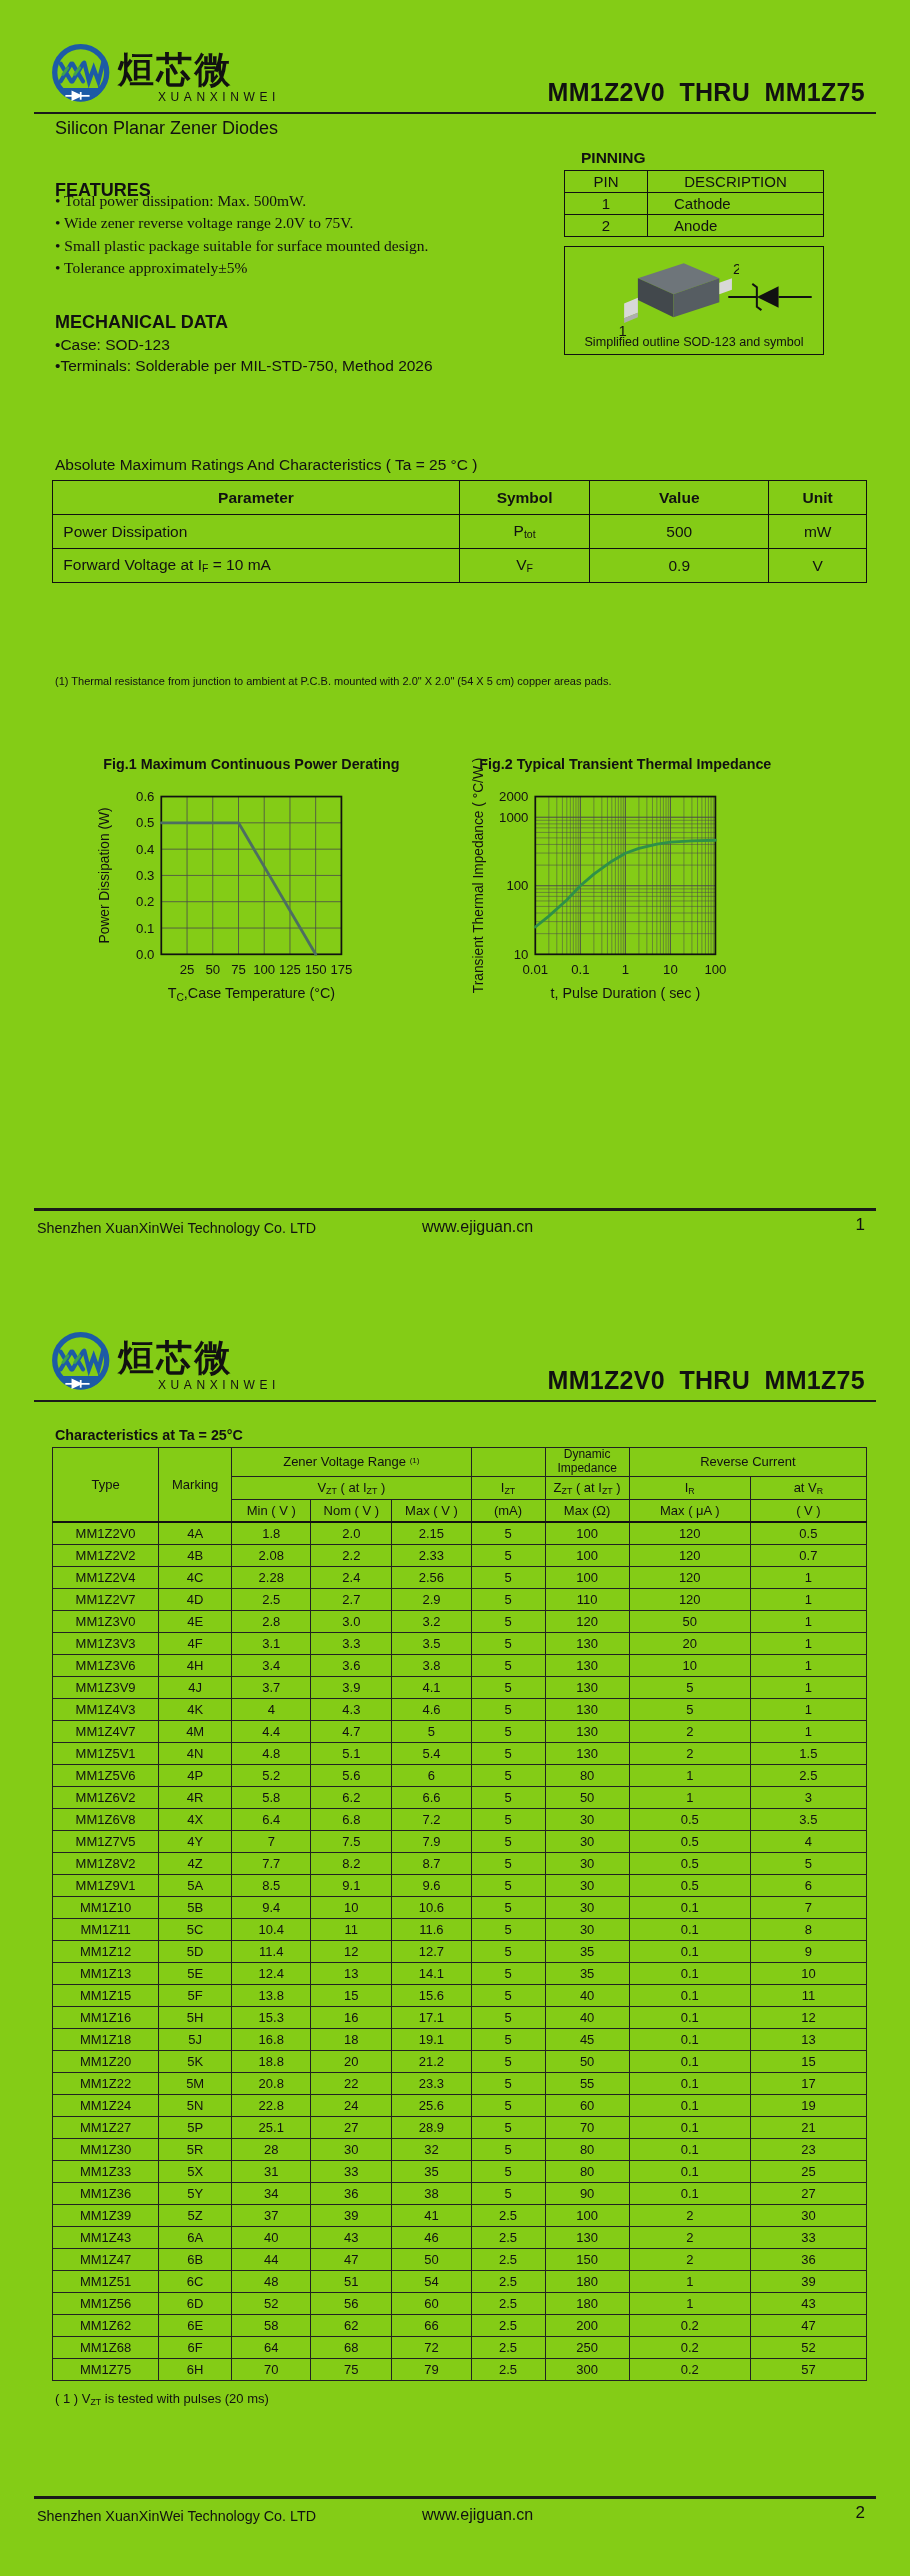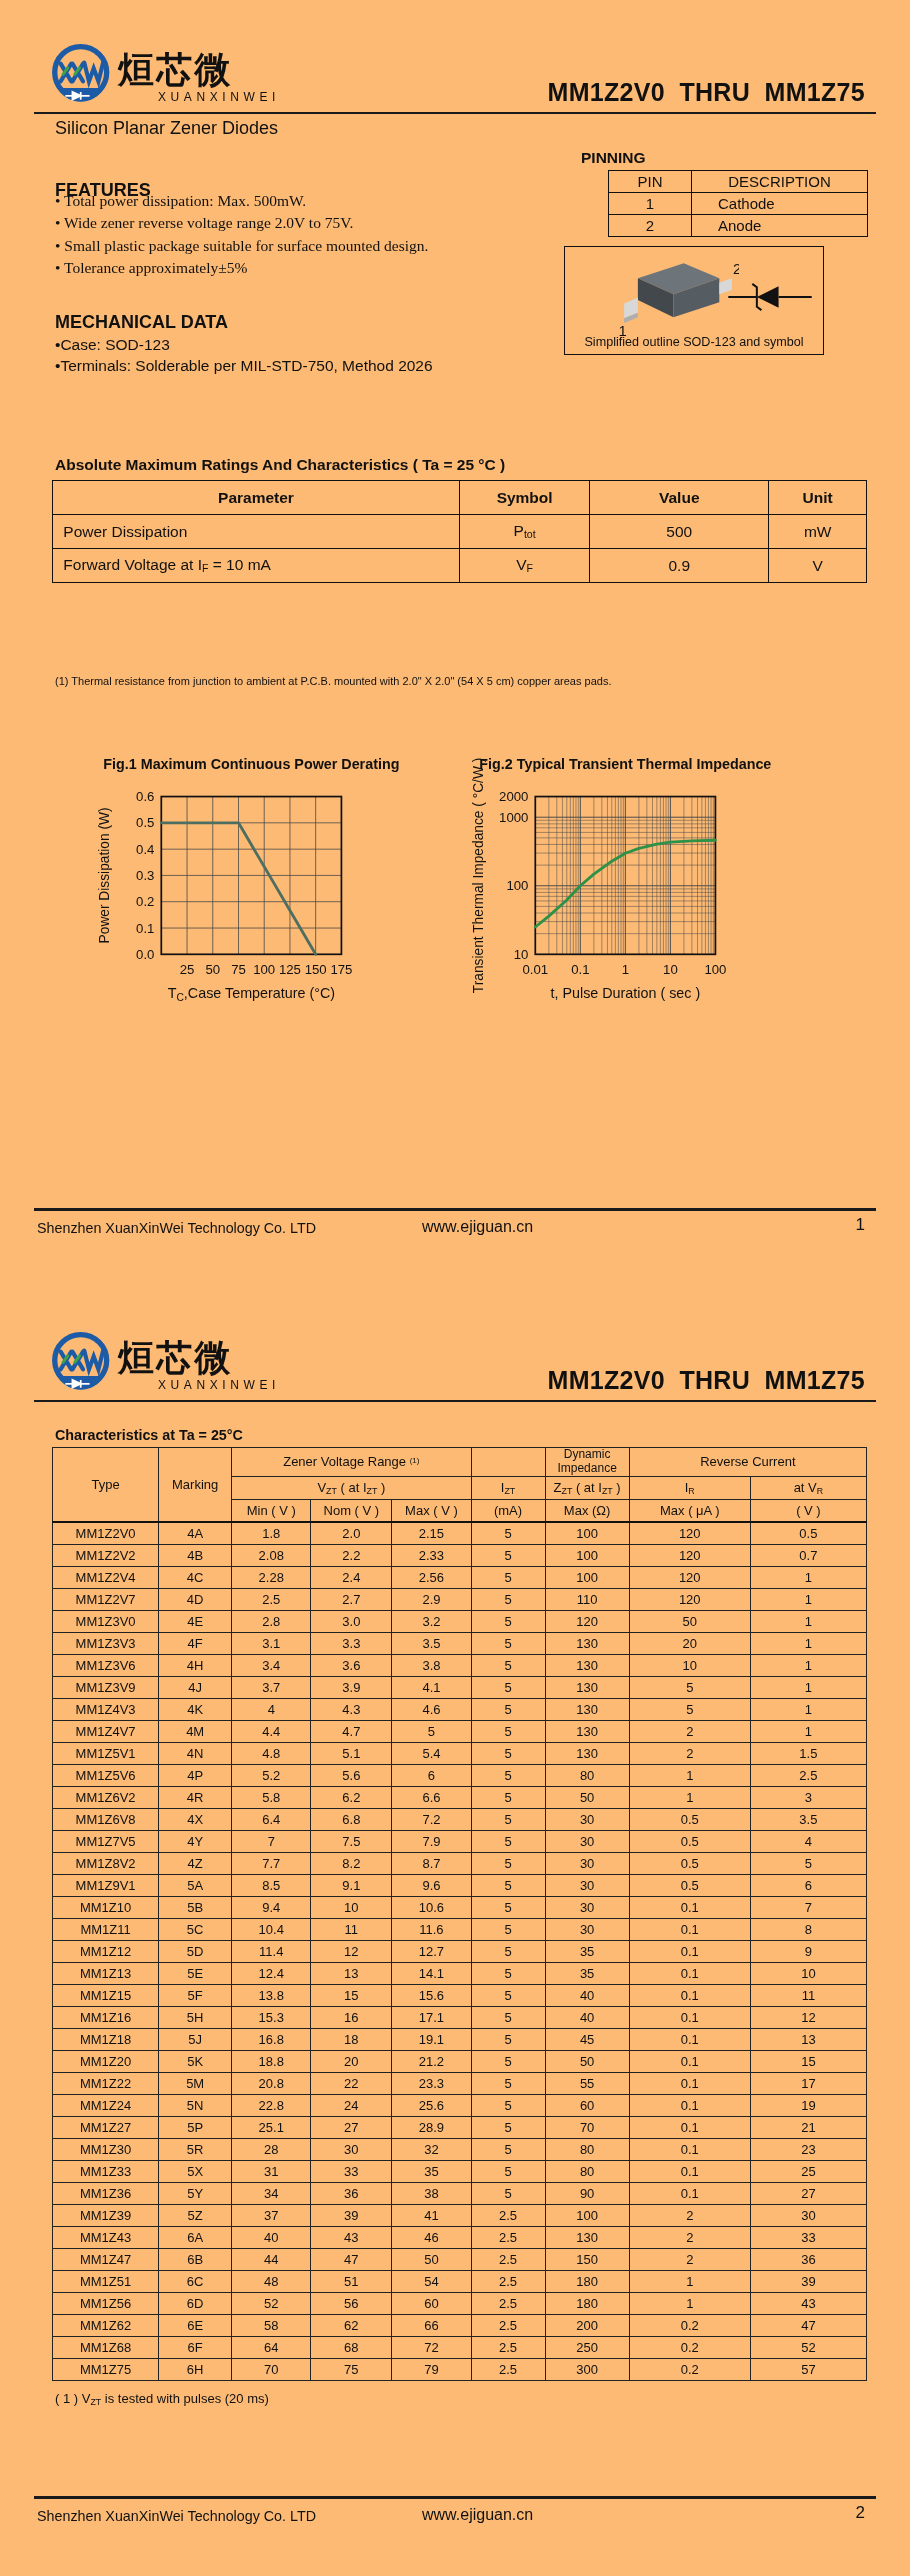--- a/index.html
+++ b/index.html
@@ -1,43 +1,43 @@
 <!DOCTYPE html>
 <html style="font-size:9.2px"><head>
 <meta charset="utf-8">
 <style>
   *{margin:0;padding:0;box-sizing:border-box;}
   html,body{background:#fff;}
   body{width:910px;font-family:"Liberation Sans",sans-serif;color:#111;}
-  .page{position:relative;width:910px;height:1288px;background:#fdba74;overflow:hidden;}
+  .page{position:relative;width:910px;height:1288px;background:#84cc16;overflow:hidden;}
   .abs{position:absolute;}
   sub{font-size:68%;vertical-align:-18%;}
   sup{font-size:62%;vertical-align:38%;}
   
   .logo-svg{position:absolute;left:50px;top:40px;width:62px;height:68px;}
   .brand-cn{position:absolute;left:118px;top:50px;font-size:36px;font-weight:bold;letter-spacing:2.3px;line-height:1.1;}
   .brand-en{position:absolute;left:119px;top:90px;font-size:12px;letter-spacing:4.6px;margin-left:39px;}
   .doc-title{position:absolute;top:78px;right:45px;font-size:25px;font-weight:bold;white-space:pre;letter-spacing:0.3px;}
   .hdr-rule{position:absolute;left:34px;width:842px;height:2.3px;background:#1a1a1a;top:112px;}
   .subtitle{position:absolute;left:55px;top:118px;font-size:18px;}
   
   .features-title{position:absolute;left:55px;top:180px;font-size:18px;font-weight:bold;}
   .features-list{position:absolute;left:55px;top:190px;font-size:15.5px;line-height:22.4px;font-family:Liberation Serif, serif;}
   .mech-title{position:absolute;left:55px;top:312px;font-size:18px;font-weight:bold;}
   .mech-list{position:absolute;left:55px;top:334px;font-size:15.5px;line-height:21px;}
   
   .pin-title{position:absolute;left:581px;top:149px;font-size:15.5px;font-weight:bold;}
-  .pin-table{position:absolute;left:564px;top:170px;width:260px;border-collapse:collapse;margin-left:44px;}
+  .pin-table{position:absolute;left:564px;top:170px;width:260px;border-collapse:collapse;}
   .pin-table th,.pin-table td{border:1.1px solid #111;font-size:15px;height:22px;text-align:center;font-weight:normal;}
   .pin-table .c-pin{width:83px;}
   .pin-table td.desc{text-align:left;padding-left:26px;}
   .pkg-box{position:absolute;left:564px;top:246px;width:260px;height:109px;border:1.1px solid #111;}
   .pkg-caption{position:absolute;left:0;right:0;bottom:4.6px;text-align:center;font-size:12.6px;}
   
-  .absmax-title{position:absolute;left:55px;top:456px;font-size:15.5px;font-weight:bold;}
+  .absmax-title{position:absolute;left:55px;top:456px;font-size:15.5px;font-weight:normal;}
   .absmax{position:absolute;left:52px;top:480px;width:815px;border-collapse:collapse;border:1.7px solid #111;}
   .absmax th,.absmax td{border:1.1px solid #111;font-size:15.5px;height:34px;text-align:center;font-weight:normal;}
   .absmax td.param{text-align:left;padding-left:10.3px;}
   .absmax th{font-weight:bold;}
   .footnote1{position:absolute;left:55px;top:675px;font-size:11px;}
   
   .fig-svg{position:absolute;width:370px;height:270px;}
   #fig1{left:85px;top:739px;}
   #fig2{left:459px;top:739px;}
   svg text{font-family:"Liberation Sans",sans-serif;fill:#111;}

